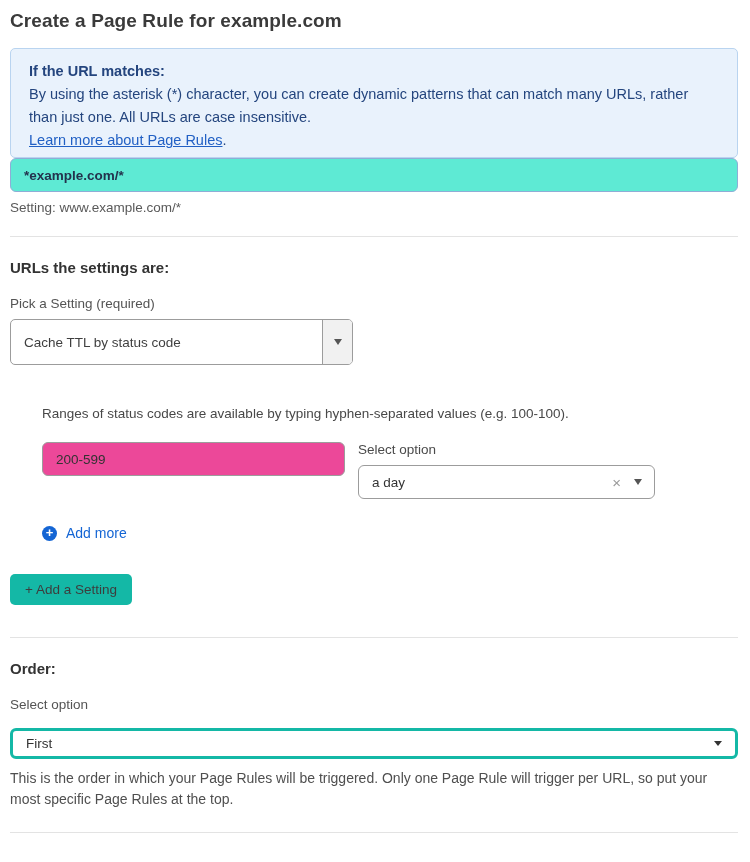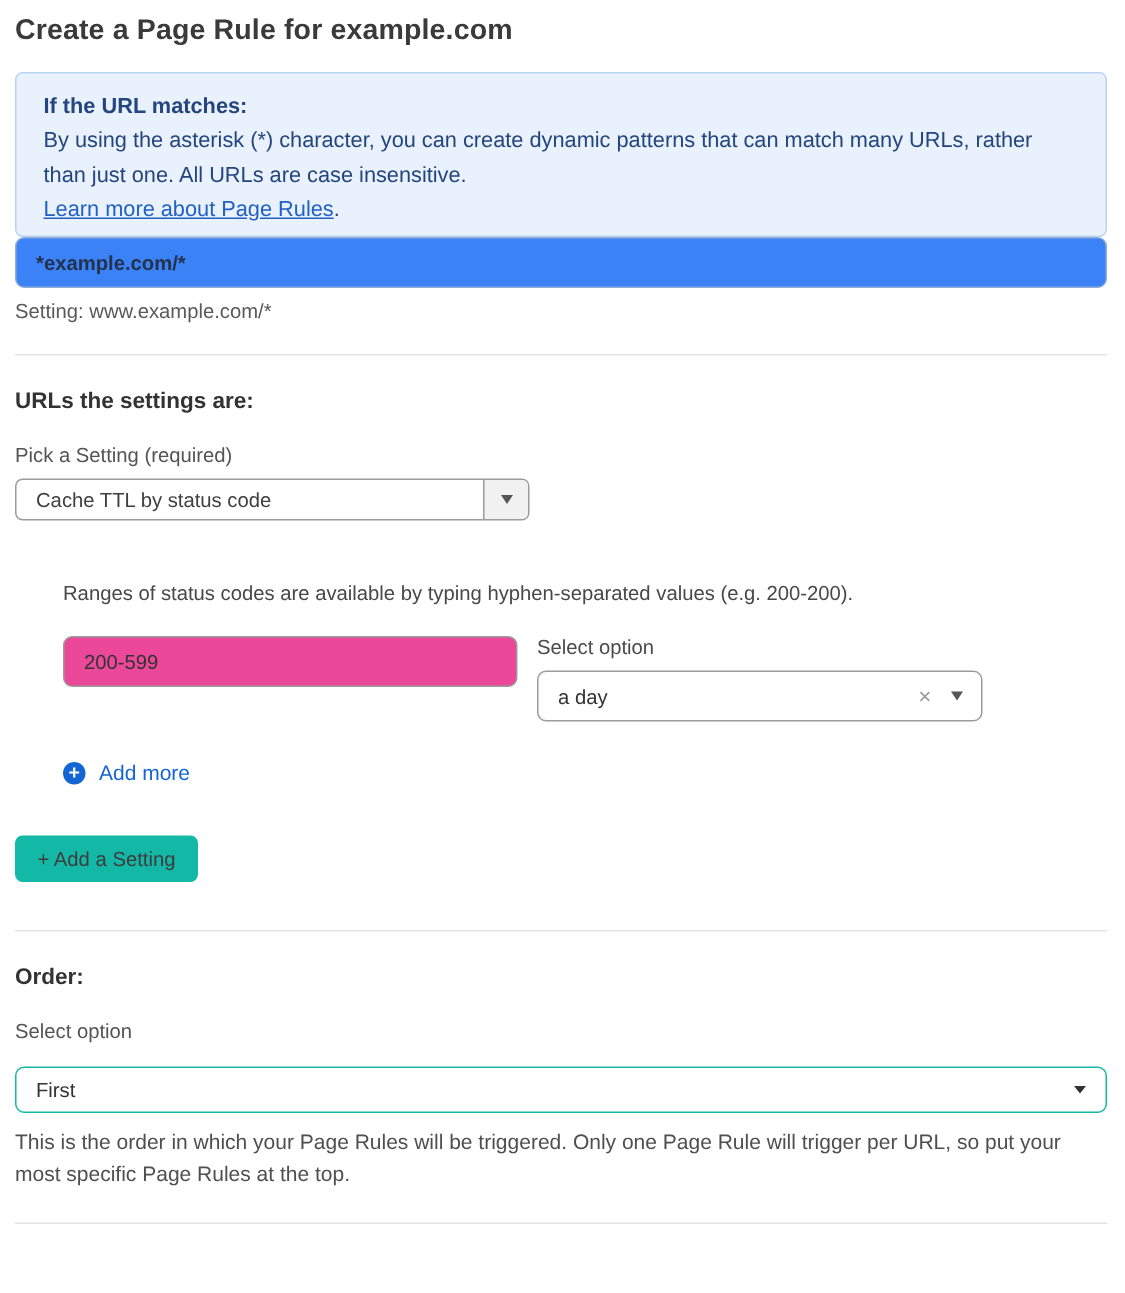--- a/index.html
+++ b/index.html
@@ -36,21 +36,21 @@
   .field-label {
     font-size: 13.5px;
     color: #545454;
     margin: 20px 0 7px 0;
   }
 
   .url-input {
     display: block;
     width: 100%;
     height: 34px;
-    background: #3b82f6;
+    background: #5eead4;
     border: 1px solid #8fadd6;
     border-radius: 6px;
     padding: 0 13px;
     font-family: "Liberation Sans", sans-serif;
     font-size: 13.5px;
     font-weight: 600;
     color: #23324d;
     outline: none;
   }
   .helper-text {
@@ -74,21 +74,21 @@
     color: #333333;
     margin-top: 22px;
   }
 
   
   .select-split {
     margin-top: 1px;
     display: inline-flex;
     align-items: stretch;
     width: 343px;
-    height: 28px;
+    height: 46px;
     border: 1px solid #9c9c9c;
     border-radius: 5px;
     background: #ffffff;
     cursor: pointer;
     overflow: hidden;
   }
   .select-split-value {
     flex: 1;
     display: flex;
     align-items: center;
@@ -197,21 +197,21 @@
     cursor: pointer;
   }
 
   .select-full {
     margin-top: 16px;
     display: flex;
     align-items: center;
     justify-content: space-between;
     width: 100%;
     height: 31px;
-    border: 1px solid #14b8a6;
+    border: 3px solid #14b8a6;
     border-radius: 6px;
     padding: 0 13px;
     background: #ffffff;
     cursor: pointer;
   }
   .select-full-value { font-size: 13.5px; color: #333333; }
   .select-full .caret-down {
     border-left-width: 4px; border-right-width: 4px; border-top-width: 5.5px;
     border-top-color: #333333;
   }
@@ -244,21 +244,21 @@
 
   <div class="field-label">Pick a Setting (required)</div>
   <div class="select-split">
     <span class="select-split-value">Cache TTL by status code</span>
     <span class="select-split-arrow">
       <span class="caret-down"></span>
     </span>
   </div>
 
   <div class="nested">
-    <div class="range-note">Ranges of status codes are available by typing hyphen-separated values (e.g. 200-200).</div>
+    <div class="range-note">Ranges of status codes are available by typing hyphen-separated values (e.g. 100-100).</div>
 
     <div class="fields-row">
       <div class="col-status">
         <input class="range-input" type="text" value="200-599" style="">
       </div>
       <div class="col-ttl">
         <div class="inline-label">Select option</div>
         <div class="clear-select">
           <span class="clear-select-value">a day</span>
           <span class="x-icon">×</span>

